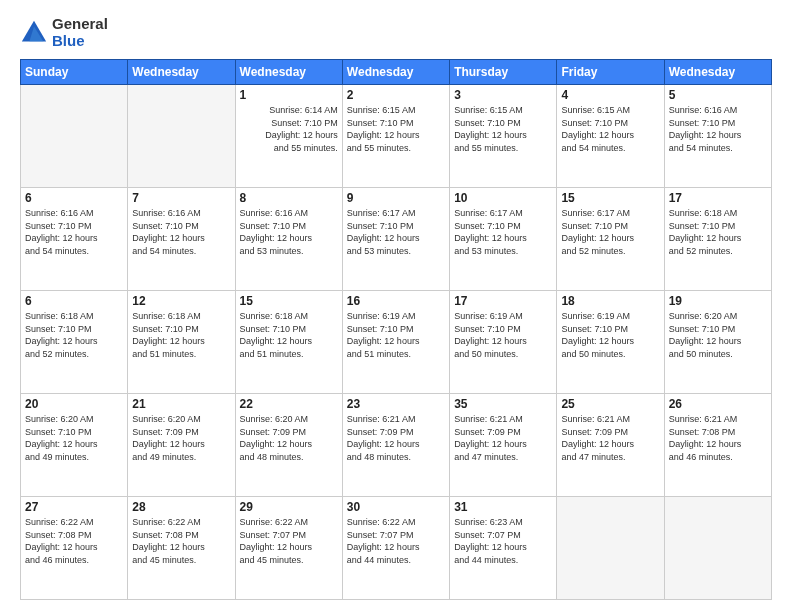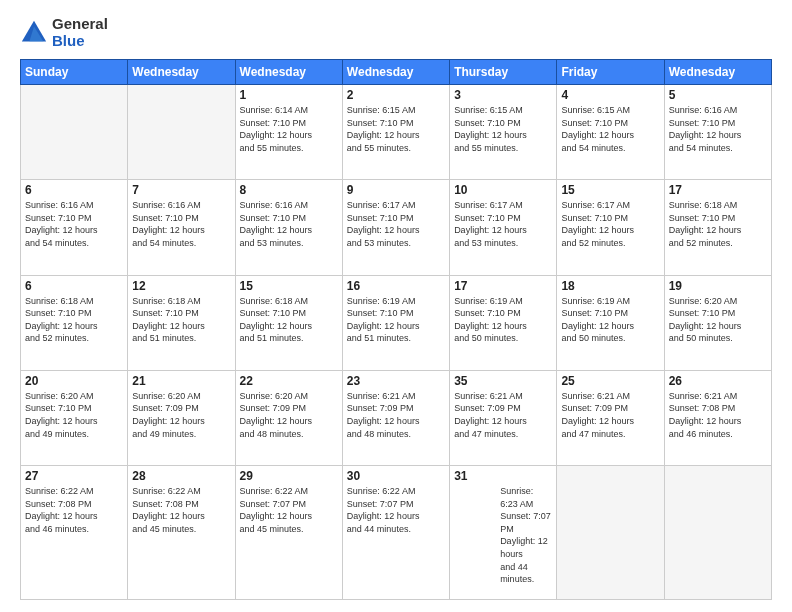--- a/index.html
+++ b/index.html
@@ -132,21 +132,21 @@
         <th>Friday</th>
         <th>Wednesday</th>
       </tr>
     </thead>
     <tbody id="calendar-body">
     <tr class="week-row">
           <td class="empty"></td>
           <td class="empty"></td>
           <td>
             <span class="day-num">1</span>
-            <div class="day-info" style="white-space: pre-line;">Sunrise: 6:14 AM
+            <div class="day-info" style="white-space: pre-line; text-align: right;">Sunrise: 6:14 AM
 Sunset: 7:10 PM
 Daylight: 12 hours
 and 55 minutes.</div>
           </td>
           <td>
             <span class="day-num">2</span>
             <div class="day-info" style="white-space: pre-line;">Sunrise: 6:15 AM
 Sunset: 7:10 PM
 Daylight: 12 hours
 and 55 minutes.</div>
@@ -350,21 +350,21 @@
           </td>
           <td>
             <span class="day-num">30</span>
             <div class="day-info" style="white-space: pre-line;">Sunrise: 6:22 AM
 Sunset: 7:07 PM
 Daylight: 12 hours
 and 44 minutes.</div>
           </td>
           <td>
             <span class="day-num">31</span>
-            <div class="day-info" style="white-space: pre-line; margin-left: 46px;">Sunrise: 6:23 AM
+            <div class="day-info" style="white-space: pre-line;">Sunrise: 6:23 AM
 Sunset: 7:07 PM
 Daylight: 12 hours
 and 44 minutes.</div>
           </td>
           <td class="empty"></td>
           <td class="empty"></td>
         </tr>
       </tbody>
   </table>
 </div>

